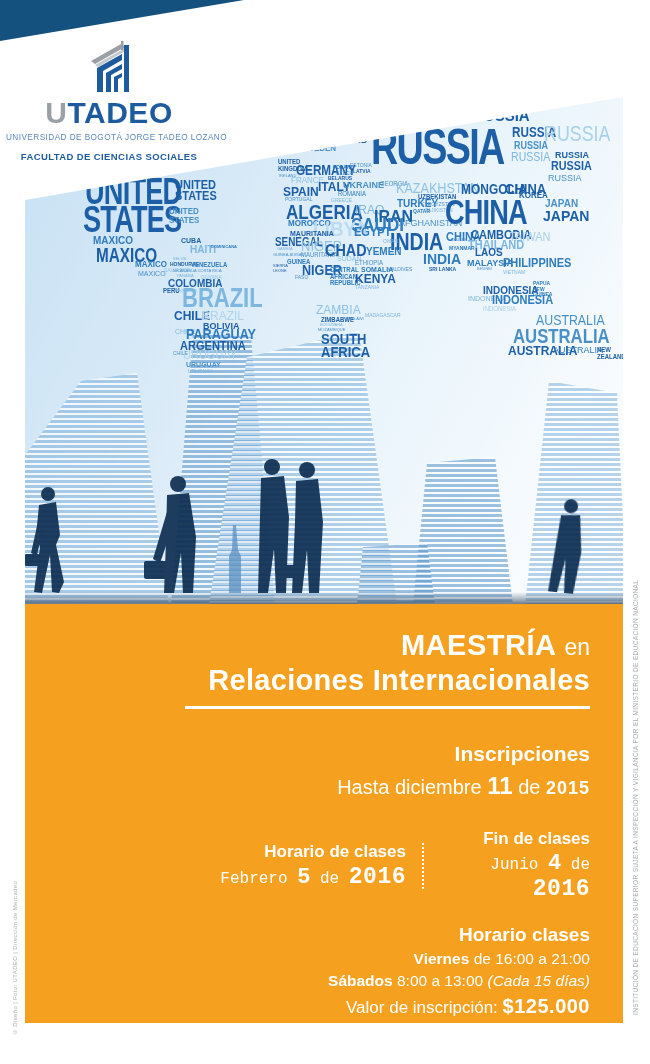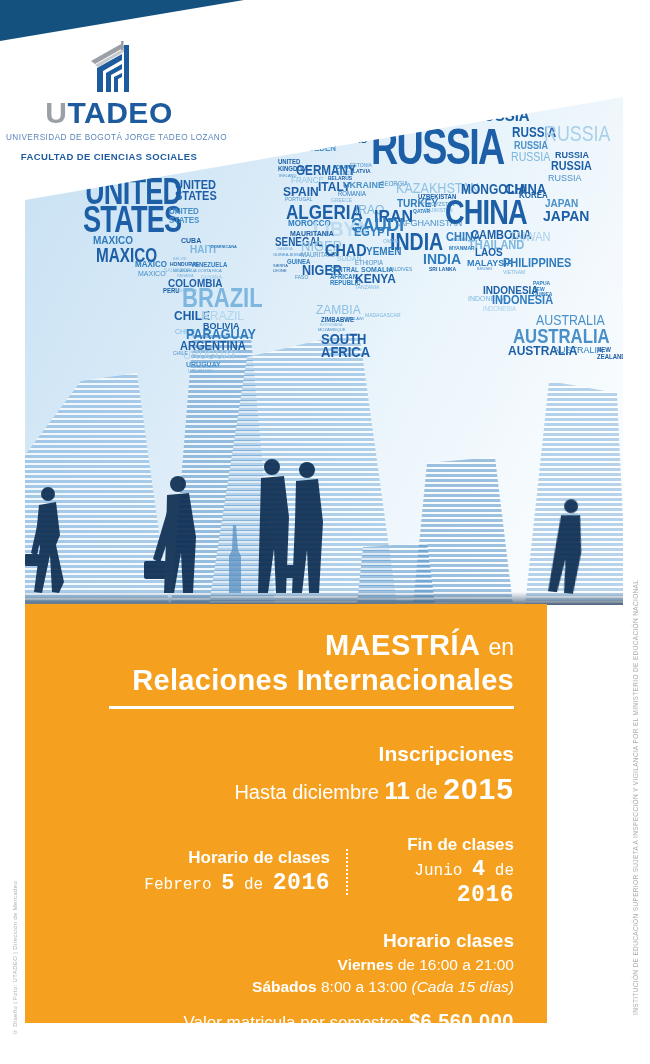--- a/index.html
+++ b/index.html
@@ -27,32 +27,32 @@
   .b1{left:-6px;top:248px;width:180px;height:262px;clip-path:polygon(62px 38px,118px 30px,150px 262px,0 262px,0 120px);}
   .b2{left:138px;top:238px;width:130px;height:272px;clip-path:polygon(30px 0,88px 4px,112px 272px,8px 272px);}
   .b3{left:182px;top:236px;width:205px;height:274px;clip-path:polygon(40px 26px,152px 0,190px 274px,2px 274px);}
   .b4{left:388px;top:362px;width:112px;height:148px;clip-path:polygon(14px 6px,82px 0,100px 148px,0 148px);}
   .b5{left:494px;top:286px;width:112px;height:224px;clip-path:polygon(30px 0,98px 12px,108px 224px,6px 224px);}
   .b6{left:332px;top:448px;width:82px;height:62px;clip-path:polygon(6px 4px,70px 0,78px 62px,0 62px);}
   .people{position:absolute;inset:0;z-index:3;}
   .ground{position:absolute;left:0;right:0;bottom:0;height:13px;z-index:4;
        background:linear-gradient(180deg,rgba(110,140,165,0) 0%,rgba(75,100,125,.45) 55%,rgba(44,64,88,.75) 100%);}
   
-  .orange{position:absolute;left:25px;top:604px;width:522px;height:419px;background:#F5A01E;
+  .orange{position:absolute;left:25px;top:604px;width:598px;height:419px;background:#F5A01E;
        color:#fff;text-align:right;box-sizing:border-box;padding:26px 33px 0 0;}
   .title-line1{font-size:29px;line-height:1.05;}
   .title-main{font-weight:bold;letter-spacing:.5px;}
   .title-suffix{font-weight:normal;font-size:23px;margin-left:8px;}
   .title-line2{font-size:29px;font-weight:bold;letter-spacing:.3px;margin-top:4px;}
   .title-rule{width:405px;border:0;border-top:3px solid #fff;margin:9px 0 0 auto;}
   .snies{font-size:11.5px;letter-spacing:.6px;margin-top:5px;color:rgba(255,255,255,.95);}
   .insc-head{font-size:21px;font-weight:bold;margin-top:33px;}
   .insc-line{font-size:20px;margin-top:6px;}
   .num-md{font-size:24px;font-weight:bold;}
-  .num-lg{font-size:30px;font-weight:bold;letter-spacing:1px;}
+  .num-lg{font-size:18px;font-weight:bold;letter-spacing:1px;}
   .date-row{display:flex;justify-content:flex-end;align-items:center;margin-top:29px;}
   .date-col{text-align:right;}
   .date-label{font-size:17px;font-weight:bold;}
   .date-line{font-size:16px;margin-top:2px;font-family:Liberation Mono, monospace;}
   .num-day{font-size:22px;font-weight:bold;}
   .num-year{font-size:23px;font-weight:bold;letter-spacing:.5px;}
   .date-divider{border-left:2px dotted rgba(255,255,255,.95);height:46px;margin:0 16px;}
   .horario-head{font-size:19px;font-weight:bold;margin-top:22px;}
   .sched-line{font-size:15.5px;margin-top:4px;padding-left:8px;}
   .sched-note{font-style:italic;}
@@ -299,18 +299,17 @@
         <span>de</span>
         <span class="num-year">2016</span>
       </div>
     </div>
   </div>
 
   <div class="horario-head">Horario clases</div>
   <div class="sched-line"><span class="b">Viernes</span><span> de 16:00 a 21:00</span></div>
   <div class="sched-line"><span class="b">Sábados</span><span> 8:00 a 13:00 </span><span class="sched-note">(Cada 15 días)</span></div>
 
-  <div class="price-line"><span>Valor matricula por semestre: </span><span class="price-val">$6.560.000</span></div>
   <div class="price-line2"><span>Valor de inscripción: </span><span class="price-val">$125.000</span></div>
 </div>
 
 <div class="side-text side-left">© Diseño | Foto: UTADEO | Dirección de Mercadeo</div>
 <div class="side-text side-right">INSTITUCIÓN DE EDUCACIÓN SUPERIOR SUJETA A INSPECCIÓN Y VIGILANCIA POR EL MINISTERIO DE EDUCACIÓN NACIONAL</div>
 
 </body></html>

